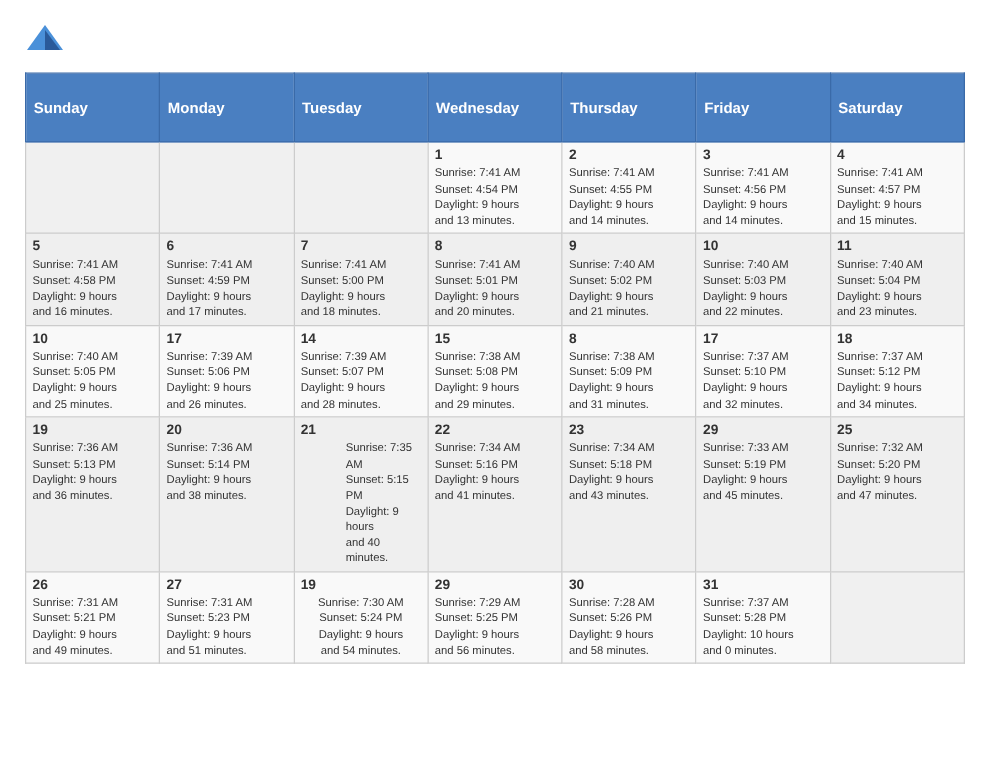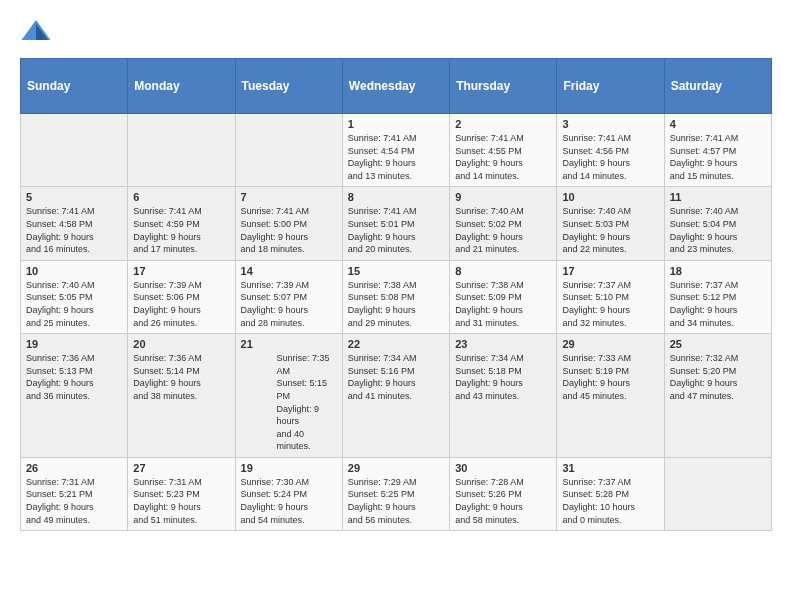--- a/index.html
+++ b/index.html
@@ -334,21 +334,21 @@
           </td>
           <td>
             <span class="day-number">27</span>
             <div class="day-info" style="white-space: pre-line;">Sunrise: 7:31 AM
 Sunset: 5:23 PM
 Daylight: 9 hours
 and 51 minutes.</div>
           </td>
           <td>
             <span class="day-number">19</span>
-            <div class="day-info" style="white-space: pre-line;">Sunrise: 7:30 AM
+            <div class="day-info" style="white-space: pre-line; text-align: center;">Sunrise: 7:30 AM
 Sunset: 5:24 PM
 Daylight: 9 hours
 and 54 minutes.</div>
           </td>
           <td>
             <span class="day-number">29</span>
             <div class="day-info" style="white-space: pre-line;">Sunrise: 7:29 AM
 Sunset: 5:25 PM
 Daylight: 9 hours
 and 56 minutes.</div>

